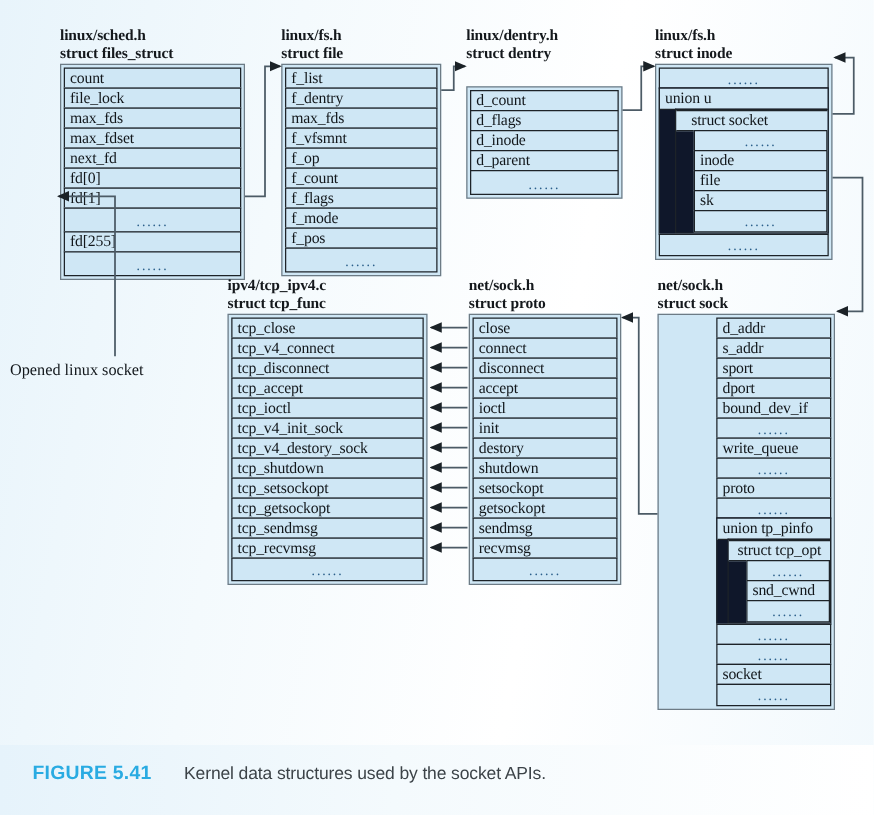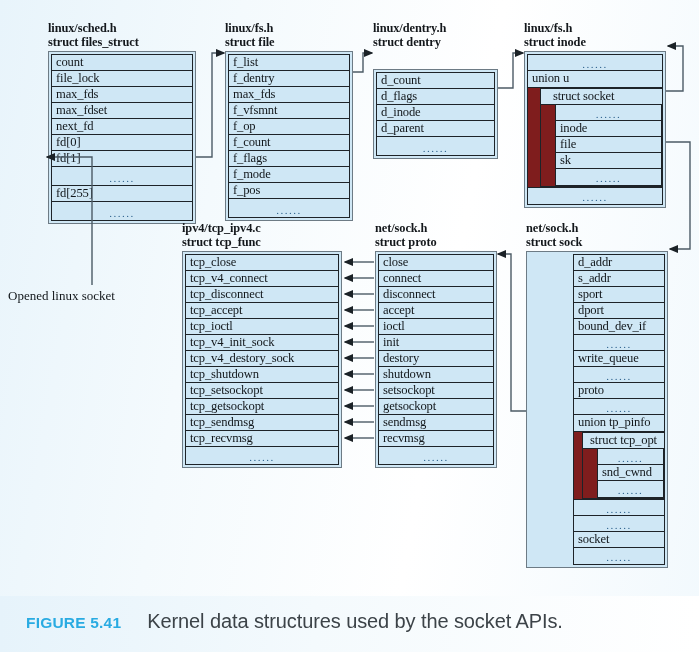--- a/index.html
+++ b/index.html
@@ -62,21 +62,21 @@
   }
   .row.center {
     text-align: center;
     padding-left: 0;
   }
   .nest {
     border-left: 1px solid #1d2328;
     border-top: 1px solid #1d2328;
     border-bottom: 1px solid #1d2328;
     box-sizing: border-box;
-    background: #7f1d1d;
+    background: #0f172a;
   }
   
   #wires {
     position: absolute;
     left: 0; top: 0;
     width: 699px;
     height: 652px;
     pointer-events: none;
   }
   .wire {
@@ -112,21 +112,21 @@
   }
   .cap-figure {
     font-family: "Liberation Sans", sans-serif;
     font-weight: bold;
     font-size: 15.5px;
     color: #29abe2;
     letter-spacing: 0.2px;
   }
   .cap-text {
     font-family: "Liberation Sans", sans-serif;
-    font-size: 20px;
+    font-size: 14px;
     color: #3c4348;
     letter-spacing: -0.1px;
   }
 </style>
 </head>
 <body>
 
 <div id="figure-root">
 
   <div class="struct" style="left:48px; top:22px; width:148px;">

